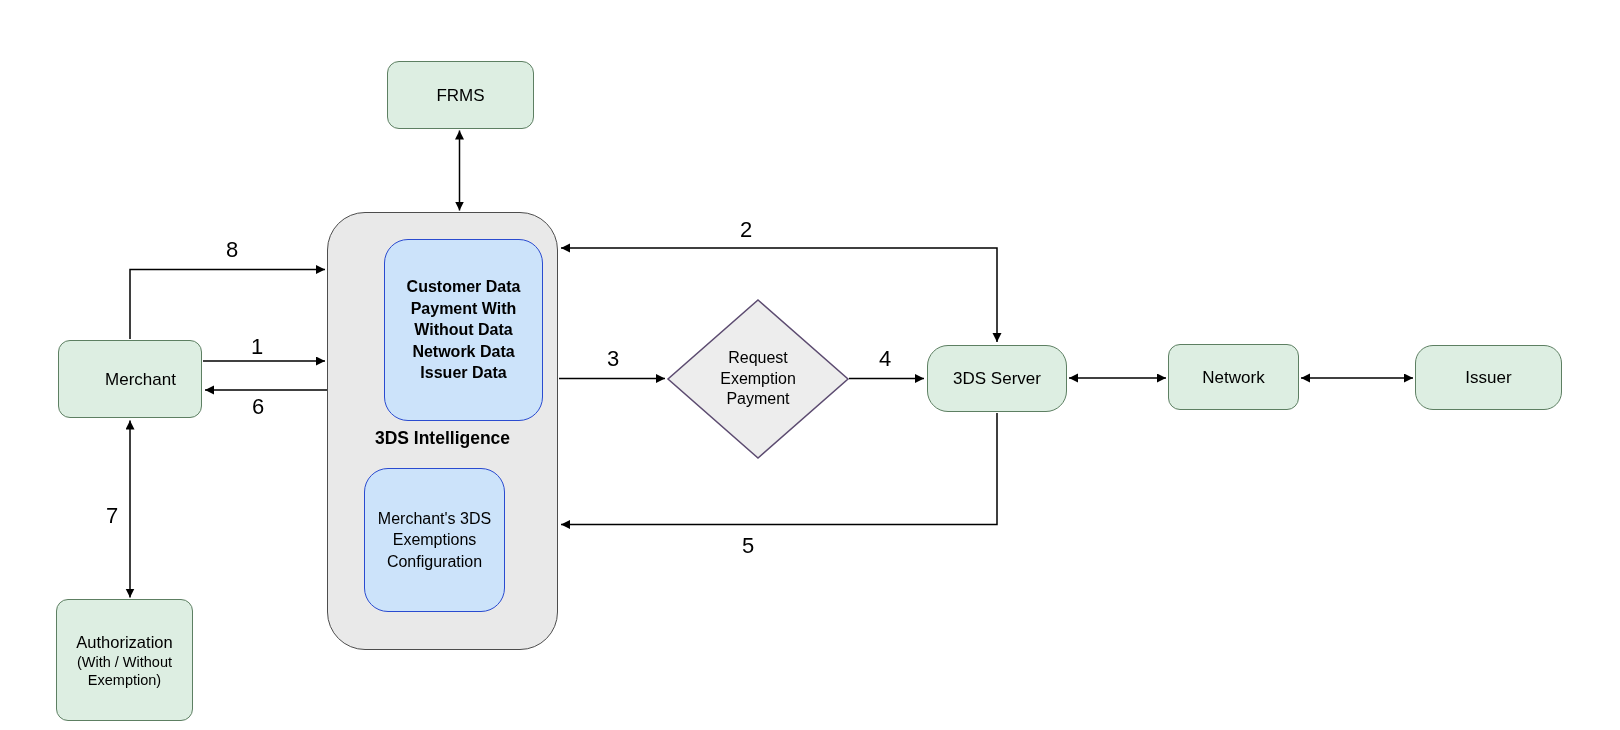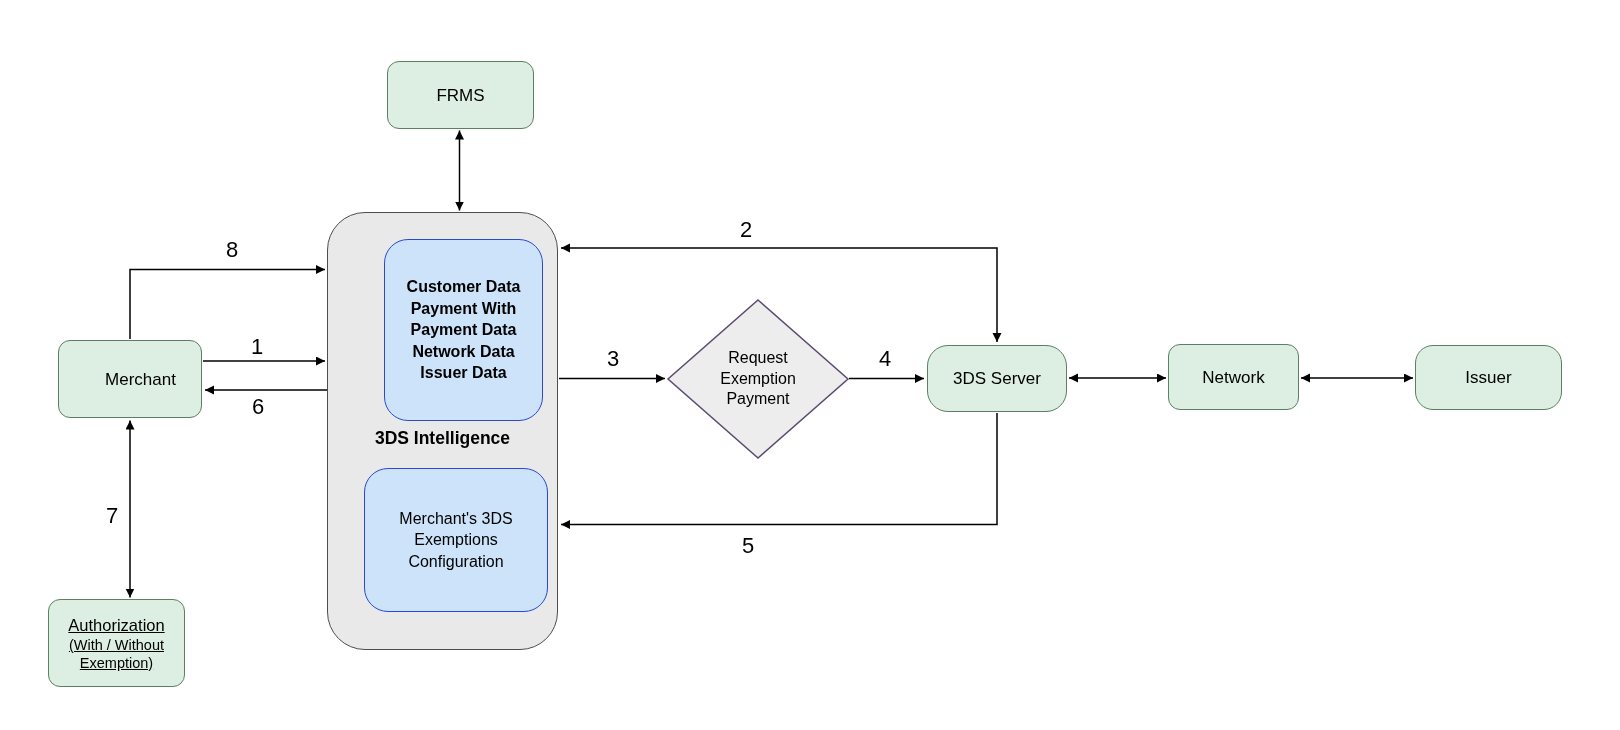--- a/index.html
+++ b/index.html
@@ -100,42 +100,42 @@
       <path d="M 1069,378 H 1166" marker-start="url(#ah)" marker-end="url(#ah)"></path>
       <path d="M 1301,378 H 1413" marker-start="url(#ah)" marker-end="url(#ah)"></path>
     </g>
   </svg>
 
   <div class="container-box" style="left:327px; top:212px; width:231px; height:438px;"></div>
 
   <div class="node inner-blue" style="left:384px; top:239px; width:159px; height:182px;font-weight:bold;">
     <div>Customer Data</div>
     <div>Payment With</div>
-    <div>Payment Data</div>
+    <div>Without Data</div>
     <div>Network Data</div>
     <div>Issuer Data</div>
   </div>
 
   <div class="intel-label" style="left:327px; top:428px; width:231px;">3DS Intelligence</div>
 
-  <div class="node inner-blue" style="left:364px; top:468px; width:184px; height:144px;">
+  <div class="node inner-blue" style="left:364px; top:468px; width:141px; height:144px;">
     <div>Merchant's 3DS</div>
     <div>Exemptions</div>
     <div>Configuration</div>
   </div>
 
   <div class="node green" style="left:387px; top:61px; width:147px; height:68px;">
     <div>FRMS</div>
   </div>
 
   <div class="node green" style="left:58px; top:340px; width:144px; height:78px;padding-left:21px;">
     <div>Merchant</div>
   </div>
 
-  <div class="node green" style="left:48px; top:599px; width:137px; height:88px;text-decoration:underline;">
+  <div class="node green" style="left:56px; top:599px; width:137px; height:122px;">
     <div class="auth-main">Authorization</div>
     <div class="auth-sub">(With / Without</div>
     <div class="auth-sub">Exemption)</div>
   </div>
 
   <div class="node green" style="left:927px; top:345px; width:140px; height:67px;border-radius:21px;">
     <div>3DS Server</div>
   </div>
 
   <div class="node green" style="left:1168px; top:344px; width:131px; height:66px;">

